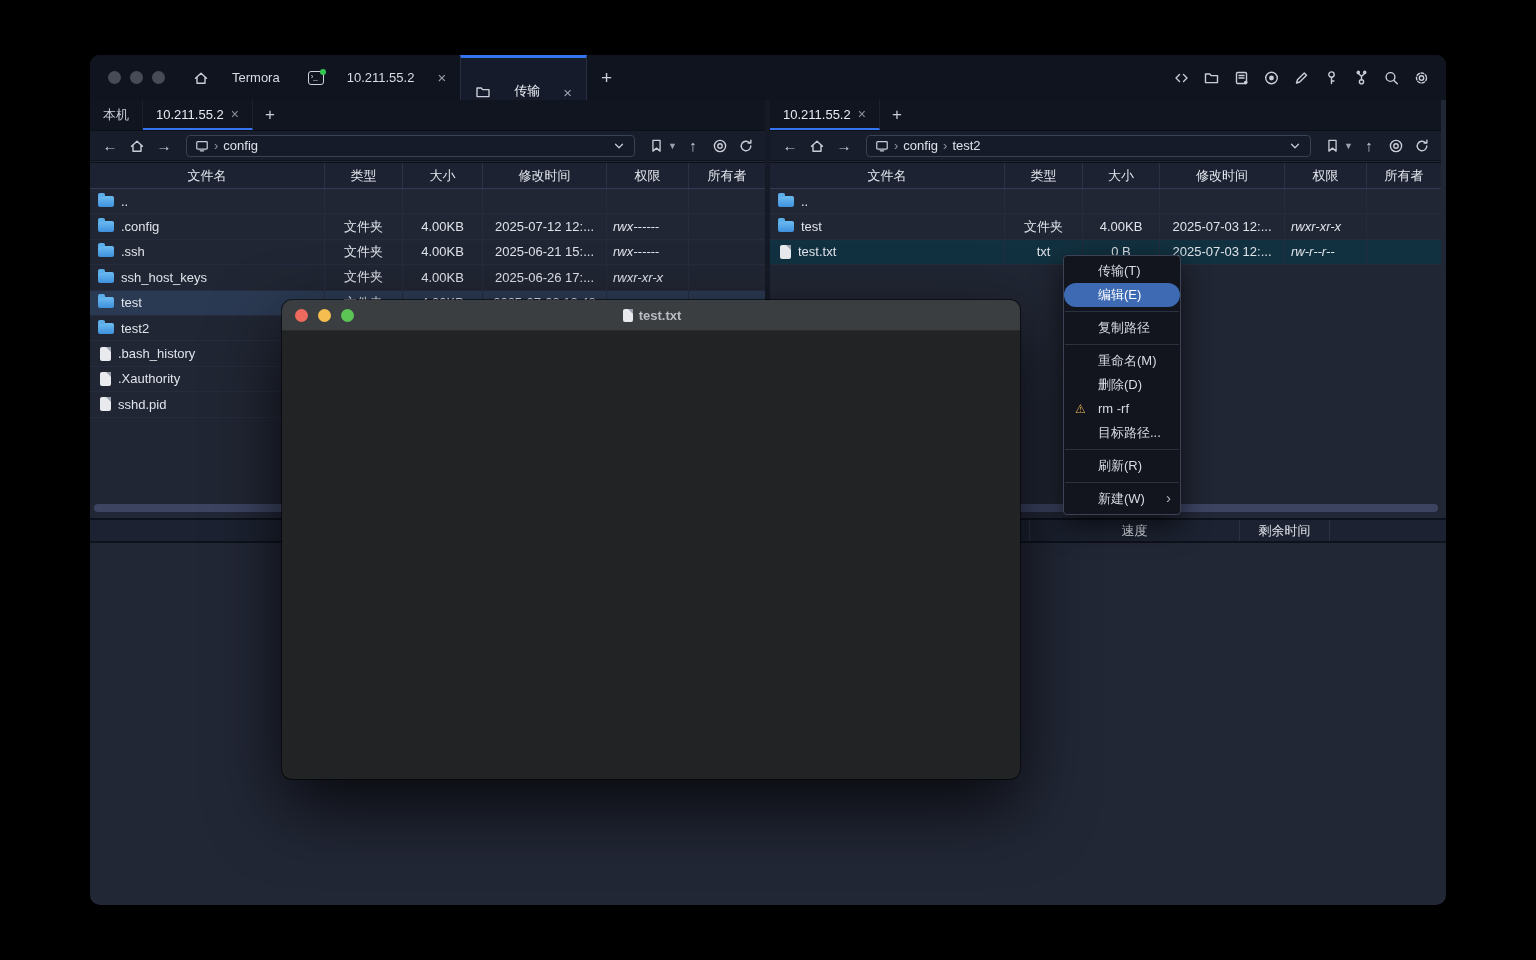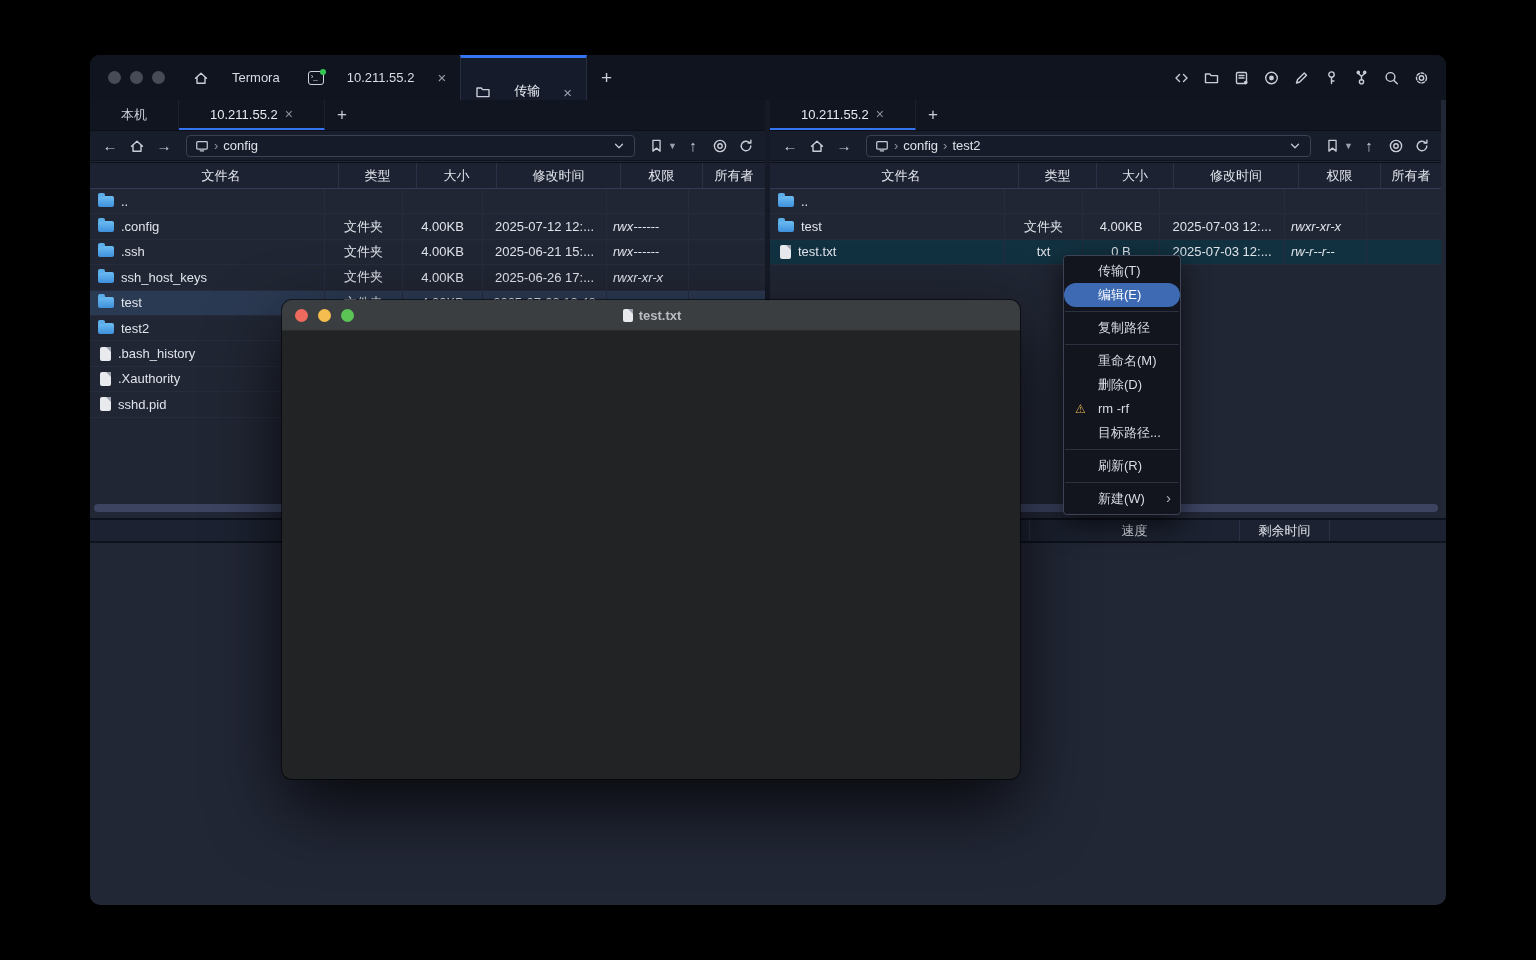--- a/index.html
+++ b/index.html
@@ -26,41 +26,41 @@
   .tb-icons svg { display:block; }
   svg.ic { stroke:#c9cdd7; fill:none; stroke-width:1.4; stroke-linecap:round; stroke-linejoin:round; }
 
   
   .panel { position:absolute; top:45px; height:412px; background:#212634; }
   .panel-l { left:0; width:675px; }
   .panel-r { left:680px; width:671px; }
   .pdivider { position:absolute; left:675px; top:45px; width:5px; height:412px; background:#151a26; }
 
   .ptabs { height:31px; background:#11151f; display:flex; align-items:stretch; border-bottom:1px solid #0c0f18; }
-  .ptab { display:flex; align-items:center; gap:7px; padding:0 31px; color:#c9cdd8; border-right:1px solid #1c2130; }
+  .ptab { display:flex; align-items:center; gap:7px; padding:0 13px; color:#c9cdd8; border-right:1px solid #1c2130; }
   .ptab-active { color:#e8ebf1; border-bottom:2px solid #3574f0; }
   .ptab .x { color:#8b91a0; font-size:14px; }
   .pplus { display:flex; align-items:center; padding:0 12px; color:#c9cdd7; font-size:17px; }
 
   .ptoolbar { height:30px; background:#181d2b; border-bottom:1px solid #10141d;
               display:flex; align-items:center; padding:0 8px; gap:4px; }
   .navbtn { color:#c6cbd6; font-size:15px; width:24px; text-align:center; }
   .crumbbox { flex:1; height:22px; margin:0 6px; border:1px solid #3b4155; border-radius:4px;
               background:#161b29; display:flex; align-items:center; padding:0 8px; gap:5px; color:#dde1e8; }
   .crumbsep { color:#8f96a4; font-size:13px; }
   .crumbspacer { flex:1; }
   .toolic { display:flex; align-items:center; justify-content:center; width:22px; height:22px; }
   .caret { color:#9ba1ae; font-size:9px; margin-left:-3px; }
 
   
   .ftable { position:absolute; left:0; top:62px; right:0; }
   .frow, .fhead { display:grid; }
   .cols-l { grid-template-columns:235px 78px 80px 124px 82px auto; }
   .cols-r { grid-template-columns:235px 78px 77px 125px 82px auto; }
-  .fhead { height:27px; background:#1c2231; border-bottom:1px solid #323a54; border-top:1px solid #0c0f18;padding-left:14px; }
+  .fhead { height:27px; background:#1c2231; border-bottom:1px solid #323a54; border-top:1px solid #0c0f18; }
   .fhead .hcell { display:flex; align-items:center; justify-content:center; color:#e4e7ee;
                   border-right:1px solid #2b3147; font-weight:400; }
   .frow { height:25.4px; border-bottom:1px solid #262c3e; }
   .frow .cell { display:flex; align-items:center; border-right:1px solid #262c3e; color:#dfe3ea; overflow:hidden; white-space:nowrap; }
   .cell.cname { padding-left:8px; gap:7px; }
   .cell.ctype,.cell.csize,.cell.cdate { justify-content:center; }
   .cell.cperm { padding-left:6px;font-style:italic; }
   .rowsel-l { background:#2b3a53; }
   .rowsel-r { background:#123140; }
 

